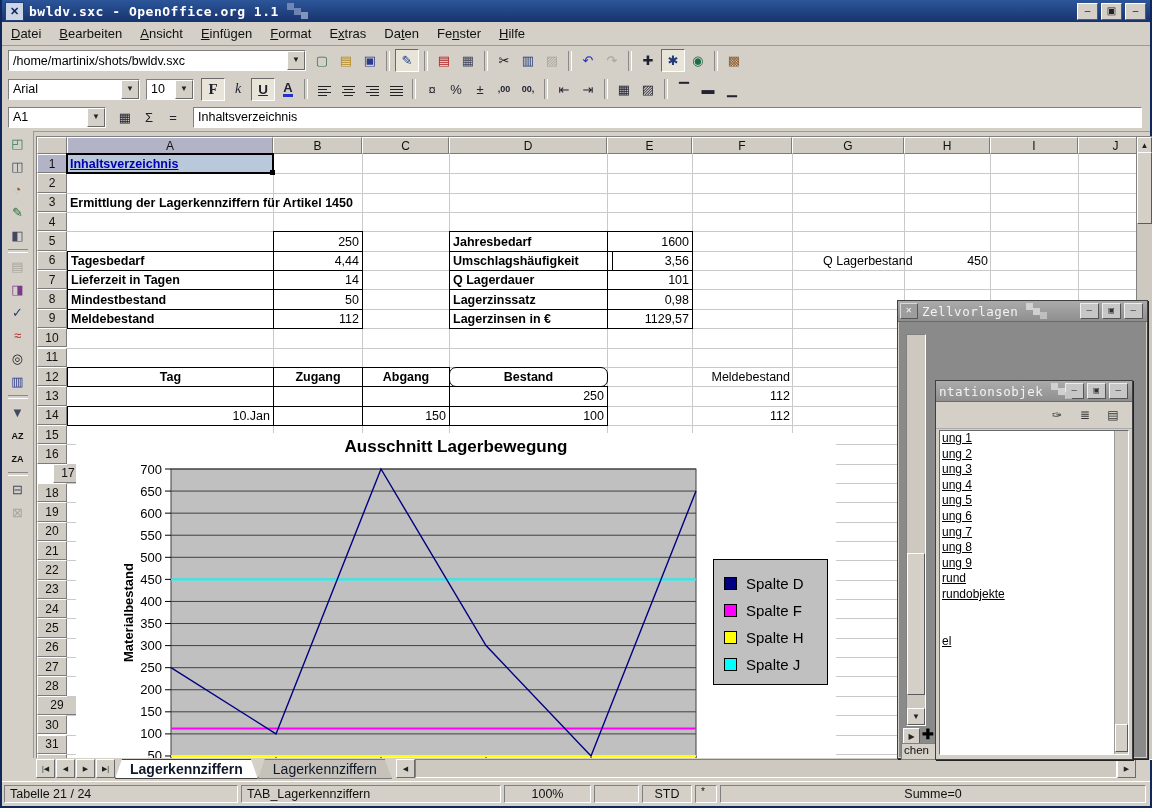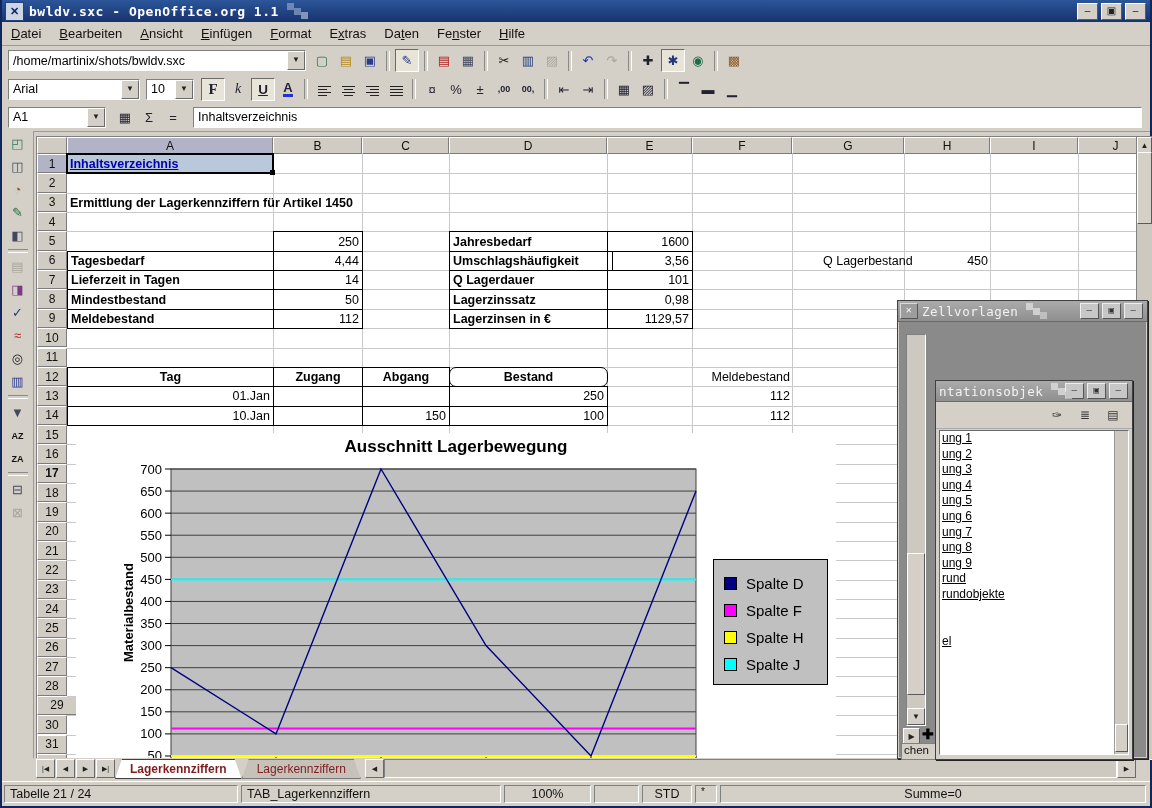--- a/index.html
+++ b/index.html
@@ -96,21 +96,21 @@
   #pres-toolbar{height:26px;display:flex;align-items:center;justify-content:flex-end;gap:6px;padding-right:8px;
                 border-bottom:1px solid #aaa;}
   #pres-toolbar .tbtn{width:20px;height:19px;font-size:12px;color:#333;}
   #pres-list{position:absolute;left:3px;right:3px;top:49px;bottom:4px;background:#fff;
              border:1px solid;border-color:#6a6a6a #fff #fff #6a6a6a;overflow:hidden;font-size:12px;color:#000;text-decoration:underline;}
   .plitem{height:15.6px;line-height:15.6px;padding-left:2px;white-space:nowrap;}
   
   #tabsrow{left:2px;top:758px;width:1148px;height:22px;background:#d4d0c8;display:flex;align-items:flex-start;}
   .navbtn{width:17px;height:17px;margin-top:1px;background:#d4d0c8;border:1px solid;border-color:#fff #6a6a6a #6a6a6a #fff;
           font-size:7px;display:flex;align-items:center;justify-content:center;color:#222;}
-  .sheettab{height:18px;margin-top:1px;padding:0 14px;display:flex;align-items:center;font-size:12px;color:#7f1d1d;
+  .sheettab{height:18px;margin-top:1px;padding:0 14px;display:flex;align-items:center;font-size:14px;color:#0f172a;
             clip-path:polygon(7px 0,calc(100% - 7px) 0,100% 100%,0 100%);background:#c6c2ba;border:1px solid #7a7a7a;}
   .sheettab.active{background:#fff;font-weight:bold;border-color:#404040;}
   #statusbar{left:2px;top:781px;width:1148px;height:24px;background:#d4d0c8;border-top:1px solid #fff;
              display:flex;align-items:center;gap:3px;padding-left:2px;box-sizing:border-box;}
   .sfield{height:18px;background:#d4d0c8;border:1px solid;border-color:#808080 #fff #fff #808080;
           font-size:12.5px;color:#111;display:flex;align-items:center;padding:0 5px;box-sizing:border-box;white-space:nowrap;overflow:hidden;}
   #bottomedge{left:0;top:806px;width:1152px;height:2px;background:#10275e;}
 </style>
 </head>
 <body>
@@ -398,21 +398,21 @@
       <div class="hdr" style="left: 0px; top: 133.1px; width: 30px; height: 19.35px;">7</div>
       <div class="hdr" style="left: 0px; top: 152.45px; width: 30px; height: 19.35px;">8</div>
       <div class="hdr" style="left: 0px; top: 171.8px; width: 30px; height: 19.35px;">9</div>
       <div class="hdr" style="left: 0px; top: 191.15px; width: 30px; height: 19.35px;">10</div>
       <div class="hdr" style="left: 0px; top: 210.5px; width: 30px; height: 19.35px;">11</div>
       <div class="hdr" style="left: 0px; top: 229.85px; width: 30px; height: 19.35px;">12</div>
       <div class="hdr" style="left: 0px; top: 249.2px; width: 30px; height: 19.35px;">13</div>
       <div class="hdr" style="left: 0px; top: 268.55px; width: 30px; height: 19.35px;">14</div>
       <div class="hdr" style="left: 0px; top: 287.9px; width: 30px; height: 19.35px;">15</div>
       <div class="hdr" style="left: 0px; top: 307.25px; width: 30px; height: 19.35px;">16</div>
-      <div class="hdr" style="left: 0px; top: 326.6px; width: 30px; height: 19.35px; font-weight: bold;">17</div>
+      <div class="hdr" style="left: 16px; top: 326.6px; width: 30px; height: 19.35px;">17</div>
       <div class="hdr" style="left: 0px; top: 345.95px; width: 30px; height: 19.35px;">18</div>
       <div class="hdr" style="left: 0px; top: 365.3px; width: 30px; height: 19.35px;">19</div>
       <div class="hdr" style="left: 0px; top: 384.65px; width: 30px; height: 19.35px;">20</div>
       <div class="hdr" style="left: 0px; top: 404px; width: 30px; height: 19.35px;">21</div>
       <div class="hdr" style="left: 0px; top: 423.35px; width: 30px; height: 19.35px;">22</div>
       <div class="hdr" style="left: 0px; top: 442.7px; width: 30px; height: 19.35px;">23</div>
       <div class="hdr" style="left: 0px; top: 462.05px; width: 30px; height: 19.35px;">24</div>
       <div class="hdr" style="left: 0px; top: 481.4px; width: 30px; height: 19.35px;">25</div>
       <div class="hdr" style="left: 0px; top: 500.75px; width: 30px; height: 19.35px;">26</div>
       <div class="hdr" style="left: 0px; top: 520.1px; width: 30px; height: 19.35px;">27</div>
@@ -482,21 +482,20 @@
       <div class="cell bd r" style="left: 570px; top: 152.45px; width: 86px; height: 20.35px;">0,98</div>
       <div class="cell b bd" style="left: 30px; top: 171.8px; width: 207px; height: 20.35px;">Meldebestand</div>
       <div class="cell bd r" style="left: 236px; top: 171.8px; width: 90px; height: 20.35px;">112</div>
       <div class="cell b bd" style="left: 412px; top: 171.8px; width: 159px; height: 20.35px;">Lagerzinsen in €</div>
       <div class="cell bd r" style="left: 570px; top: 171.8px; width: 86px; height: 20.35px;">1129,57</div>
       <div class="cell b bd c" style="left: 30px; top: 229.85px; width: 207px; height: 20.35px;">Tag</div>
       <div class="cell b bd c" style="left: 236px; top: 229.85px; width: 90px; height: 20.35px;">Zugang</div>
       <div class="cell b bd c" style="left: 325px; top: 229.85px; width: 88px; height: 20.35px;">Abgang</div>
       <div class="cell b bd c" style="left: 412px; top: 229.85px; width: 159px; height: 20.35px; border-radius: 7px;">Bestand</div>
       <div class="cell r" style="left: 655px; top: 229.85px; width: 101px; height: 20.35px;">Meldebestand</div>
-      <div class="cell bd r" style="left: 30px; top: 249.2px; width: 207px; height: 20.35px;">01.Jan</div>
       <div class="cell bd" style="left: 236px; top: 249.2px; width: 90px; height: 20.35px;"></div>
       <div class="cell bd" style="left: 325px; top: 249.2px; width: 88px; height: 20.35px;"></div>
       <div class="cell bd r" style="left: 412px; top: 249.2px; width: 159px; height: 20.35px;">250</div>
       <div class="cell r" style="left: 655px; top: 249.2px; width: 101px; height: 20.35px;">112</div>
       <div class="cell bd r" style="left: 30px; top: 268.55px; width: 207px; height: 20.35px;">10.Jan</div>
       <div class="cell bd" style="left: 236px; top: 268.55px; width: 90px; height: 20.35px;"></div>
       <div class="cell bd r" style="left: 325px; top: 268.55px; width: 88px; height: 20.35px;">150</div>
       <div class="cell bd r" style="left: 412px; top: 268.55px; width: 159px; height: 20.35px;">100</div>
       <div class="cell r" style="left: 655px; top: 268.55px; width: 101px; height: 20.35px;">112</div>
       <div id="selbox" style="left: 29px; top: 16px; width: 204px; height: 17.35px;"></div>

